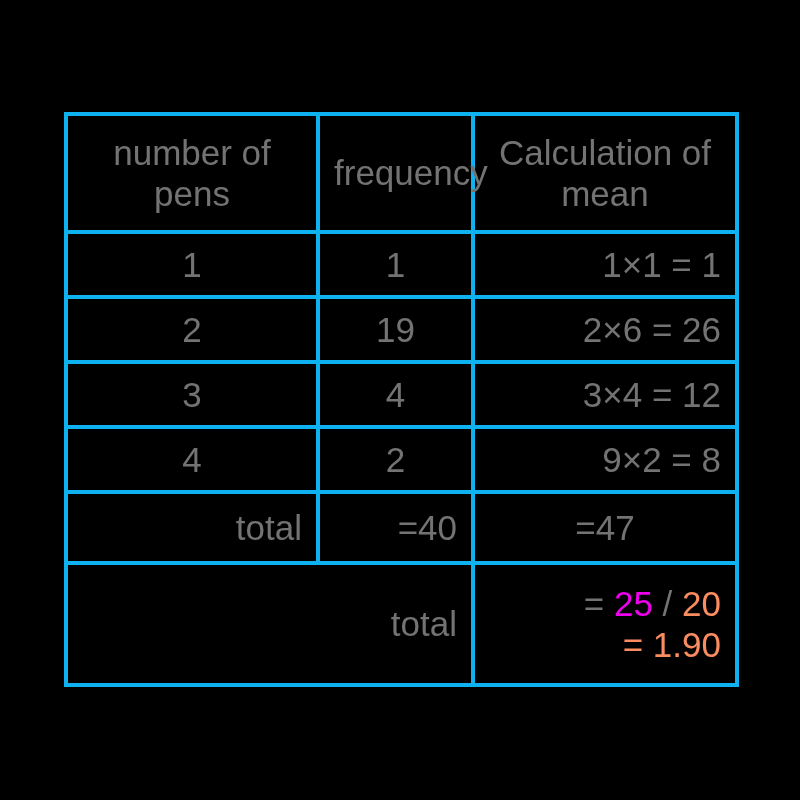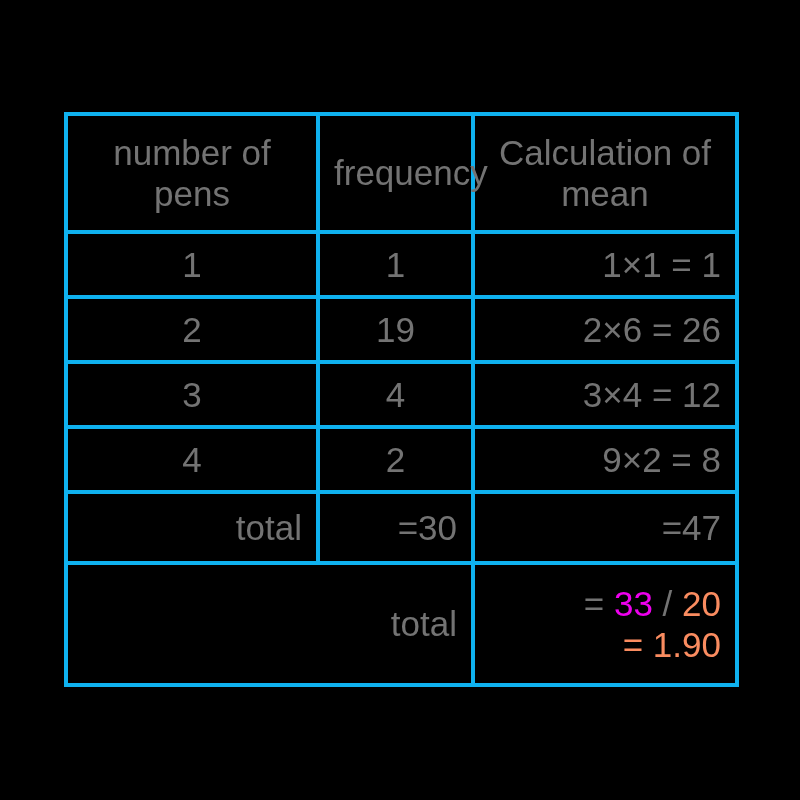--- a/index.html
+++ b/index.html
@@ -61,21 +61,21 @@
   .right  { text-align: right; }
 
   
   .r-head td { height: 118px; }
   .r-data td { height: 65px; }
   .r-total td { height: 71px; }
   .r-mean td { height: 122px; }
 
   
   .t-orange  { color: var(--orange); }
-  .t-magenta { color: var(--magenta); }
+  .t-magenta { color: var(--magenta); text-align: center; }
   .t-gray    { color: var(--ink); }
 
   .calc-line { display: block; white-space: pre; }
 </style>
 </head>
 <body>
 
 <div id="stage">
 
   <table id="freq-table">
@@ -106,28 +106,28 @@
       </tr>
 
       <tr class="r-data">
         <td class="col-pens center">4</td>
         <td class="col-freq center">2</td>
         <td class="col-calc right">9×2 = 8</td>
       </tr>
 
       <tr class="r-total">
         <td class="col-pens right">total</td>
-        <td class="col-freq right t-orange">=30</td>
+        <td class="col-freq right t-orange">=40</td>
         <td class="col-calc right t-magenta">=47</td>
       </tr>
 
       <tr class="r-mean">
         <td class="right" colspan="2">total</td>
         <td class="col-calc right">
-          <span class="calc-line"><span class="t-gray">= </span><span class="t-magenta">33</span><span class="t-gray"> / </span><span class="t-orange">20</span></span>
+          <span class="calc-line"><span class="t-gray">= </span><span class="t-magenta">25</span><span class="t-gray"> / </span><span class="t-orange">20</span></span>
           <span class="calc-line t-orange">= 1.90</span>
         </td>
       </tr>
 
     </tbody>
   </table>
 
 </div>
 
 </body></html>

